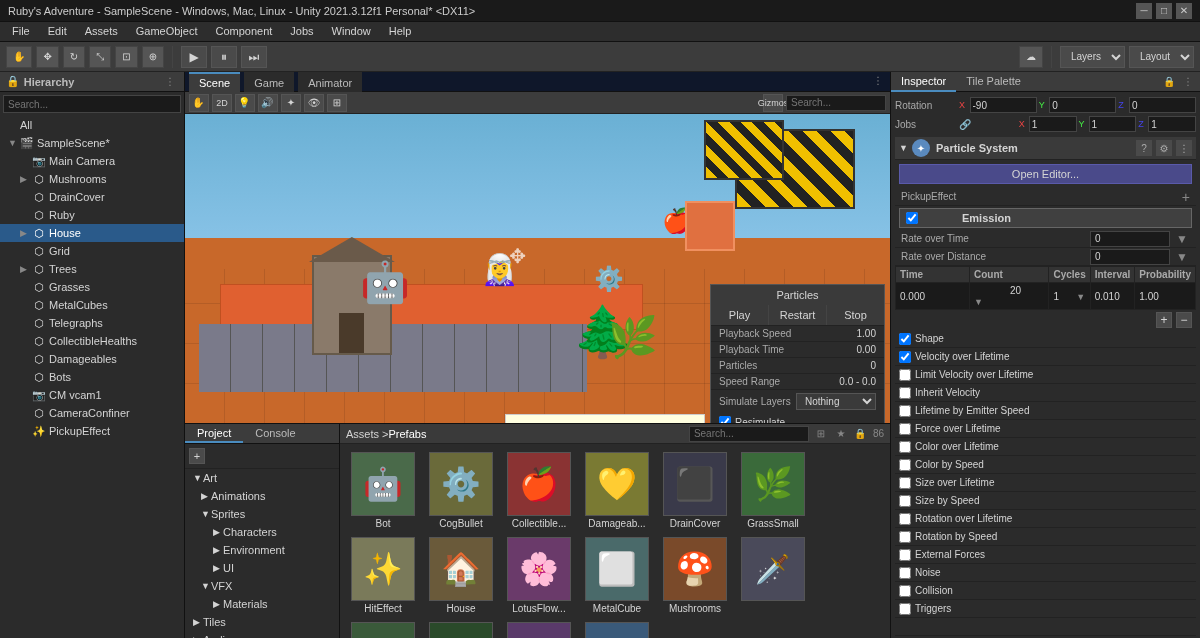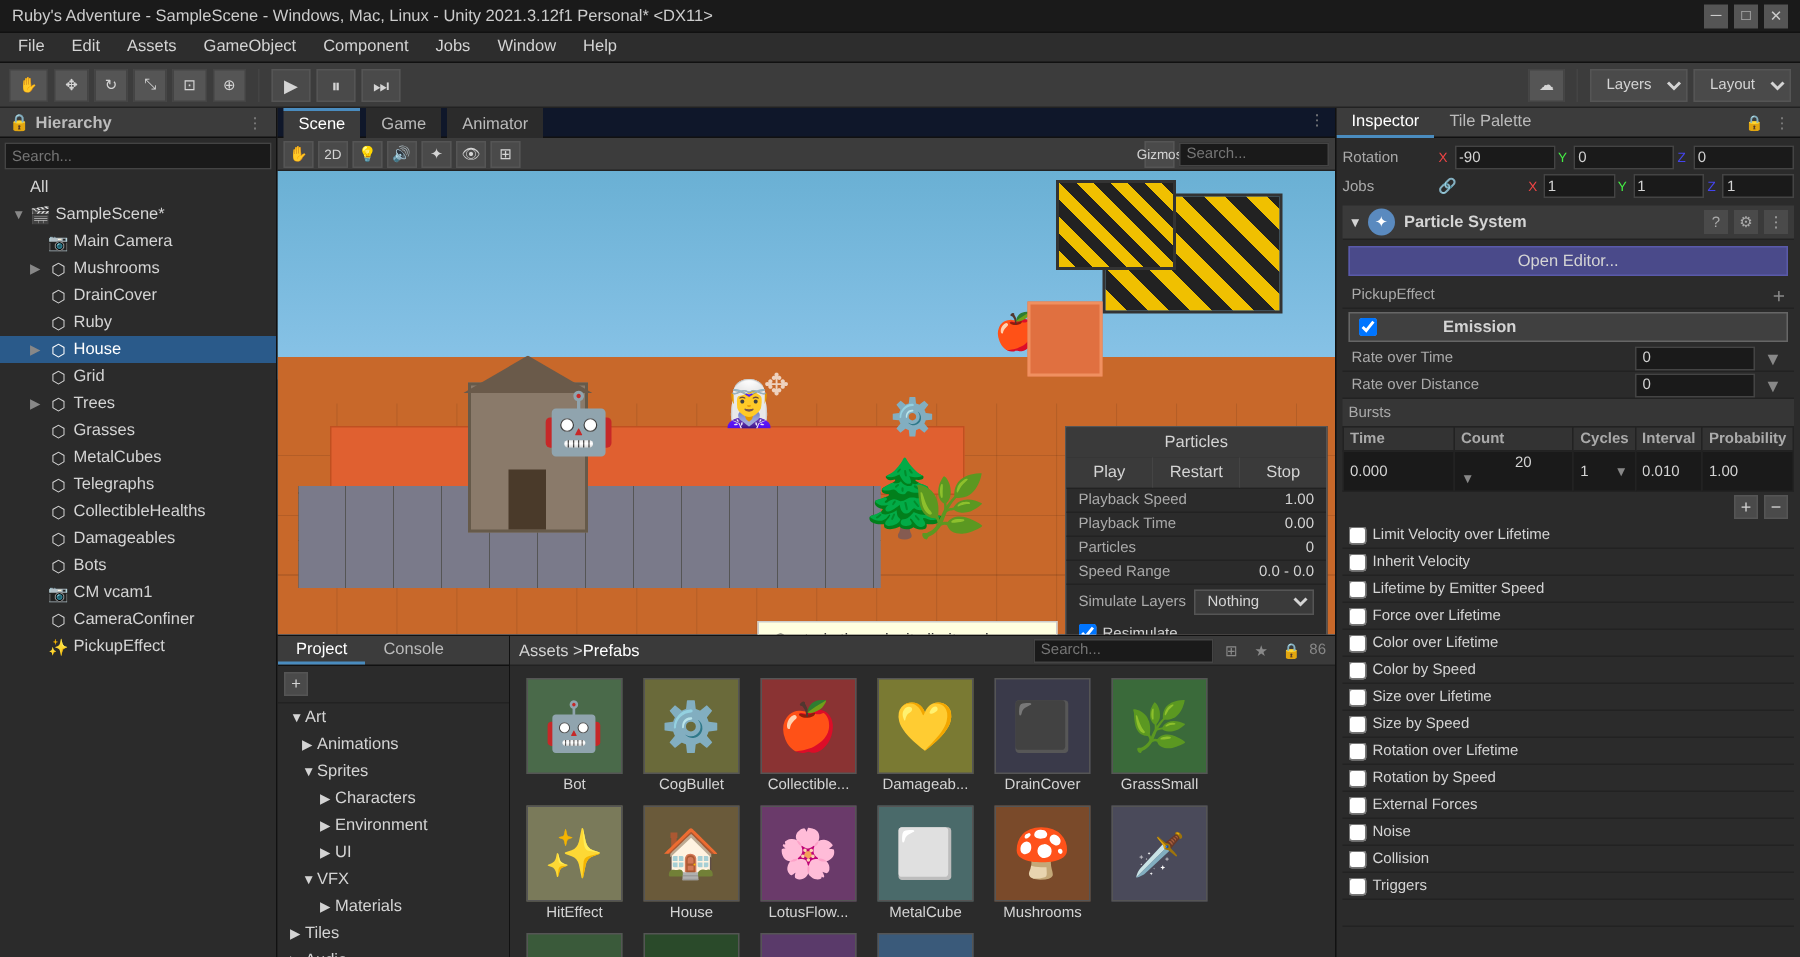--- a/index.html
+++ b/index.html
@@ -1027,23 +1027,20 @@
         <input class="comp-value" type="text" value="0" style="">
         <button style="background:none;border:none;color:#888;font-size:12px;cursor:pointer;width:16px;">▼</button>
       </div>
 
       <div class="comp-row">
         <span class="comp-label">Rate over Distance</span>
         <input class="comp-value" type="text" value="0" style="">
         <button style="background:none;border:none;color:#888;font-size:12px;cursor:pointer;width:16px;">▼</button>
       </div>
 
-      <div class="section-header-row">
-        <span>Bursts</span>
-      </div>
       <table class="bursts-table">
         <thead>
           <tr>
             <th>Time</th>
             <th>Count</th>
             <th>Cycles</th>
             <th>Interval</th>
             <th>Probability</th>
           </tr>
         </thead>
@@ -1068,20 +1065,28 @@
             </td>
           </tr>
         </tbody>
       </table>
       <div class="add-remove-row">
         <button class="add-remove-btn">+</button>
         <button class="add-remove-btn">−</button>
       </div>
 
       <div class="ps-section-btn">
+        <input type="checkbox" checked="" style="">
+        <span>Shape</span>
+      </div>
+      <div class="ps-section-btn">
+        <input type="checkbox" checked="" style="">
+        <span>Velocity over Lifetime</span>
+      </div>
+      <div class="ps-section-btn">
         <input type="checkbox" style="">
         <span>Limit Velocity over Lifetime</span>
       </div>
       <div class="ps-section-btn">
         <input type="checkbox" style="">
         <span>Inherit Velocity</span>
       </div>
       <div class="ps-section-btn">
         <input type="checkbox" style="">
         <span>Lifetime by Emitter Speed</span>

